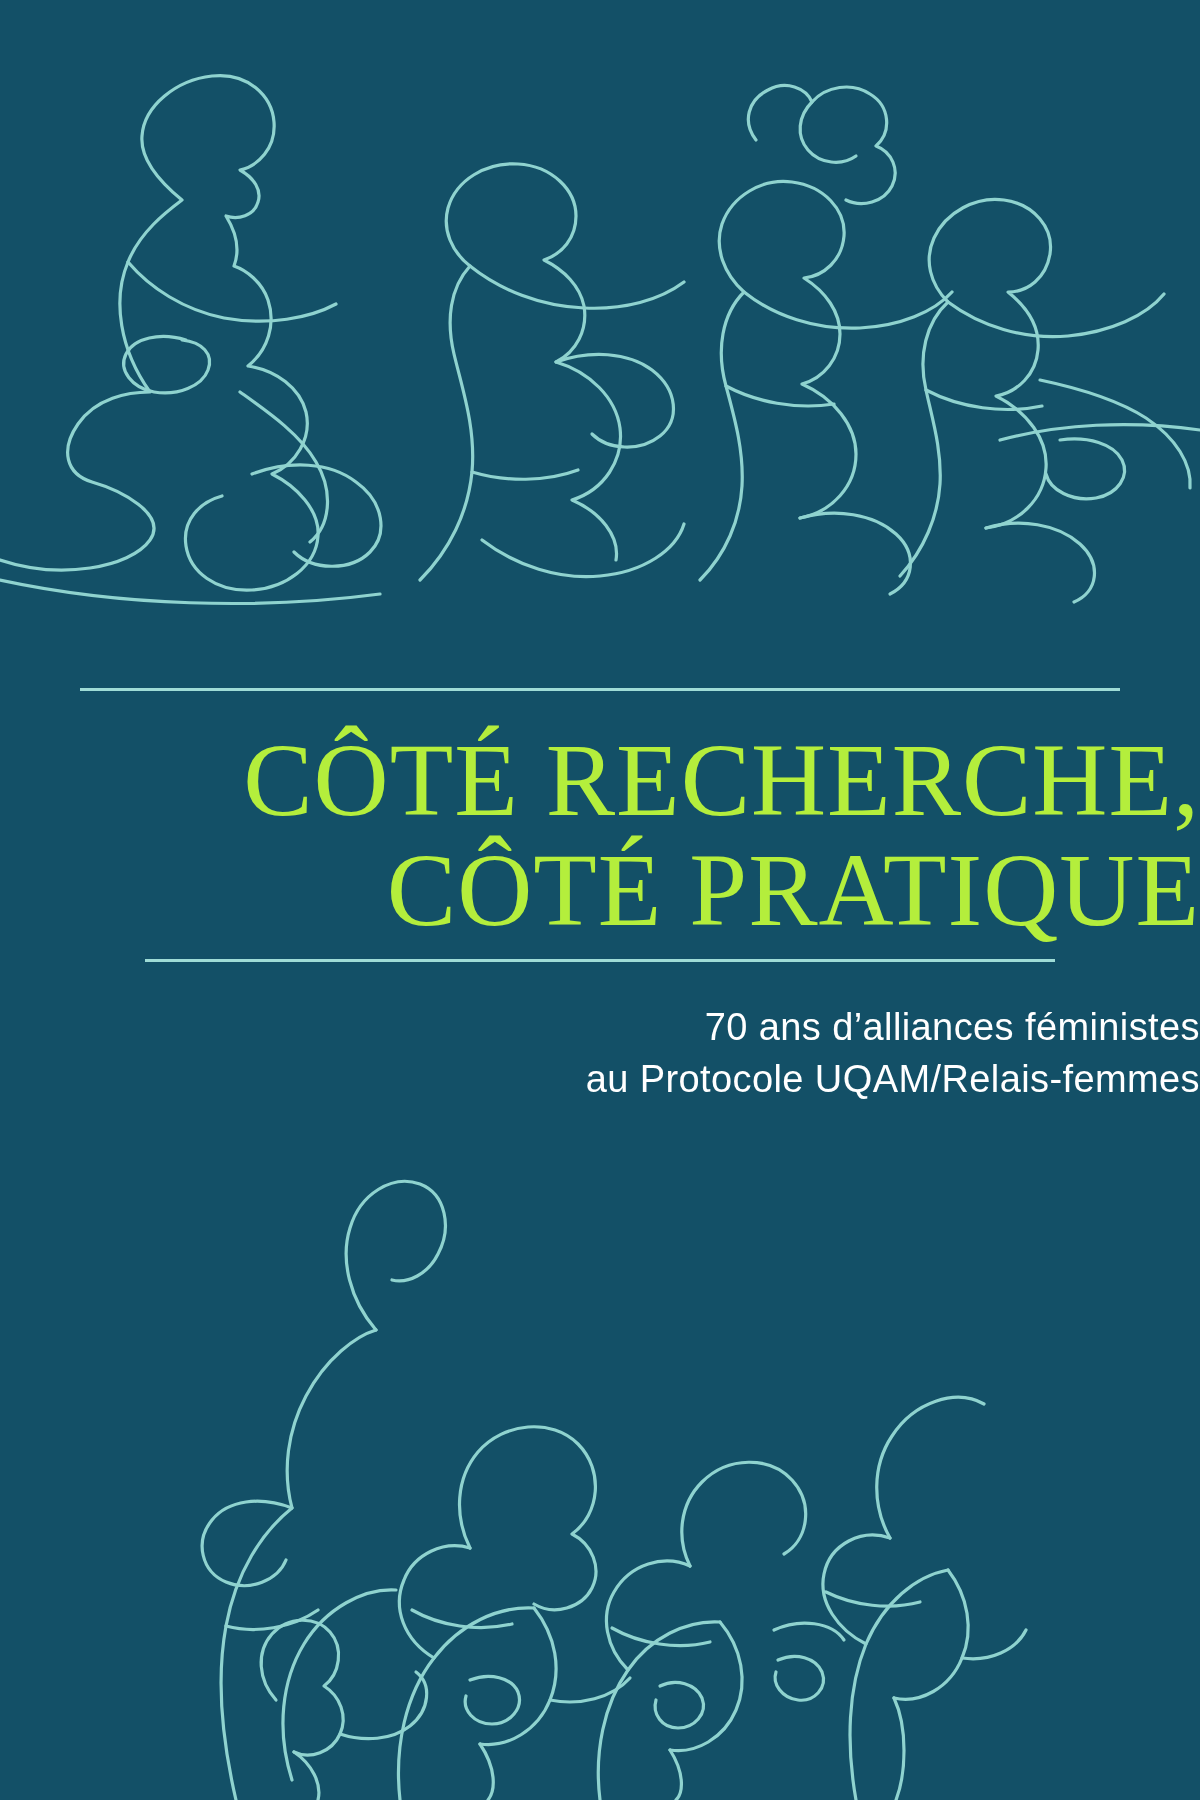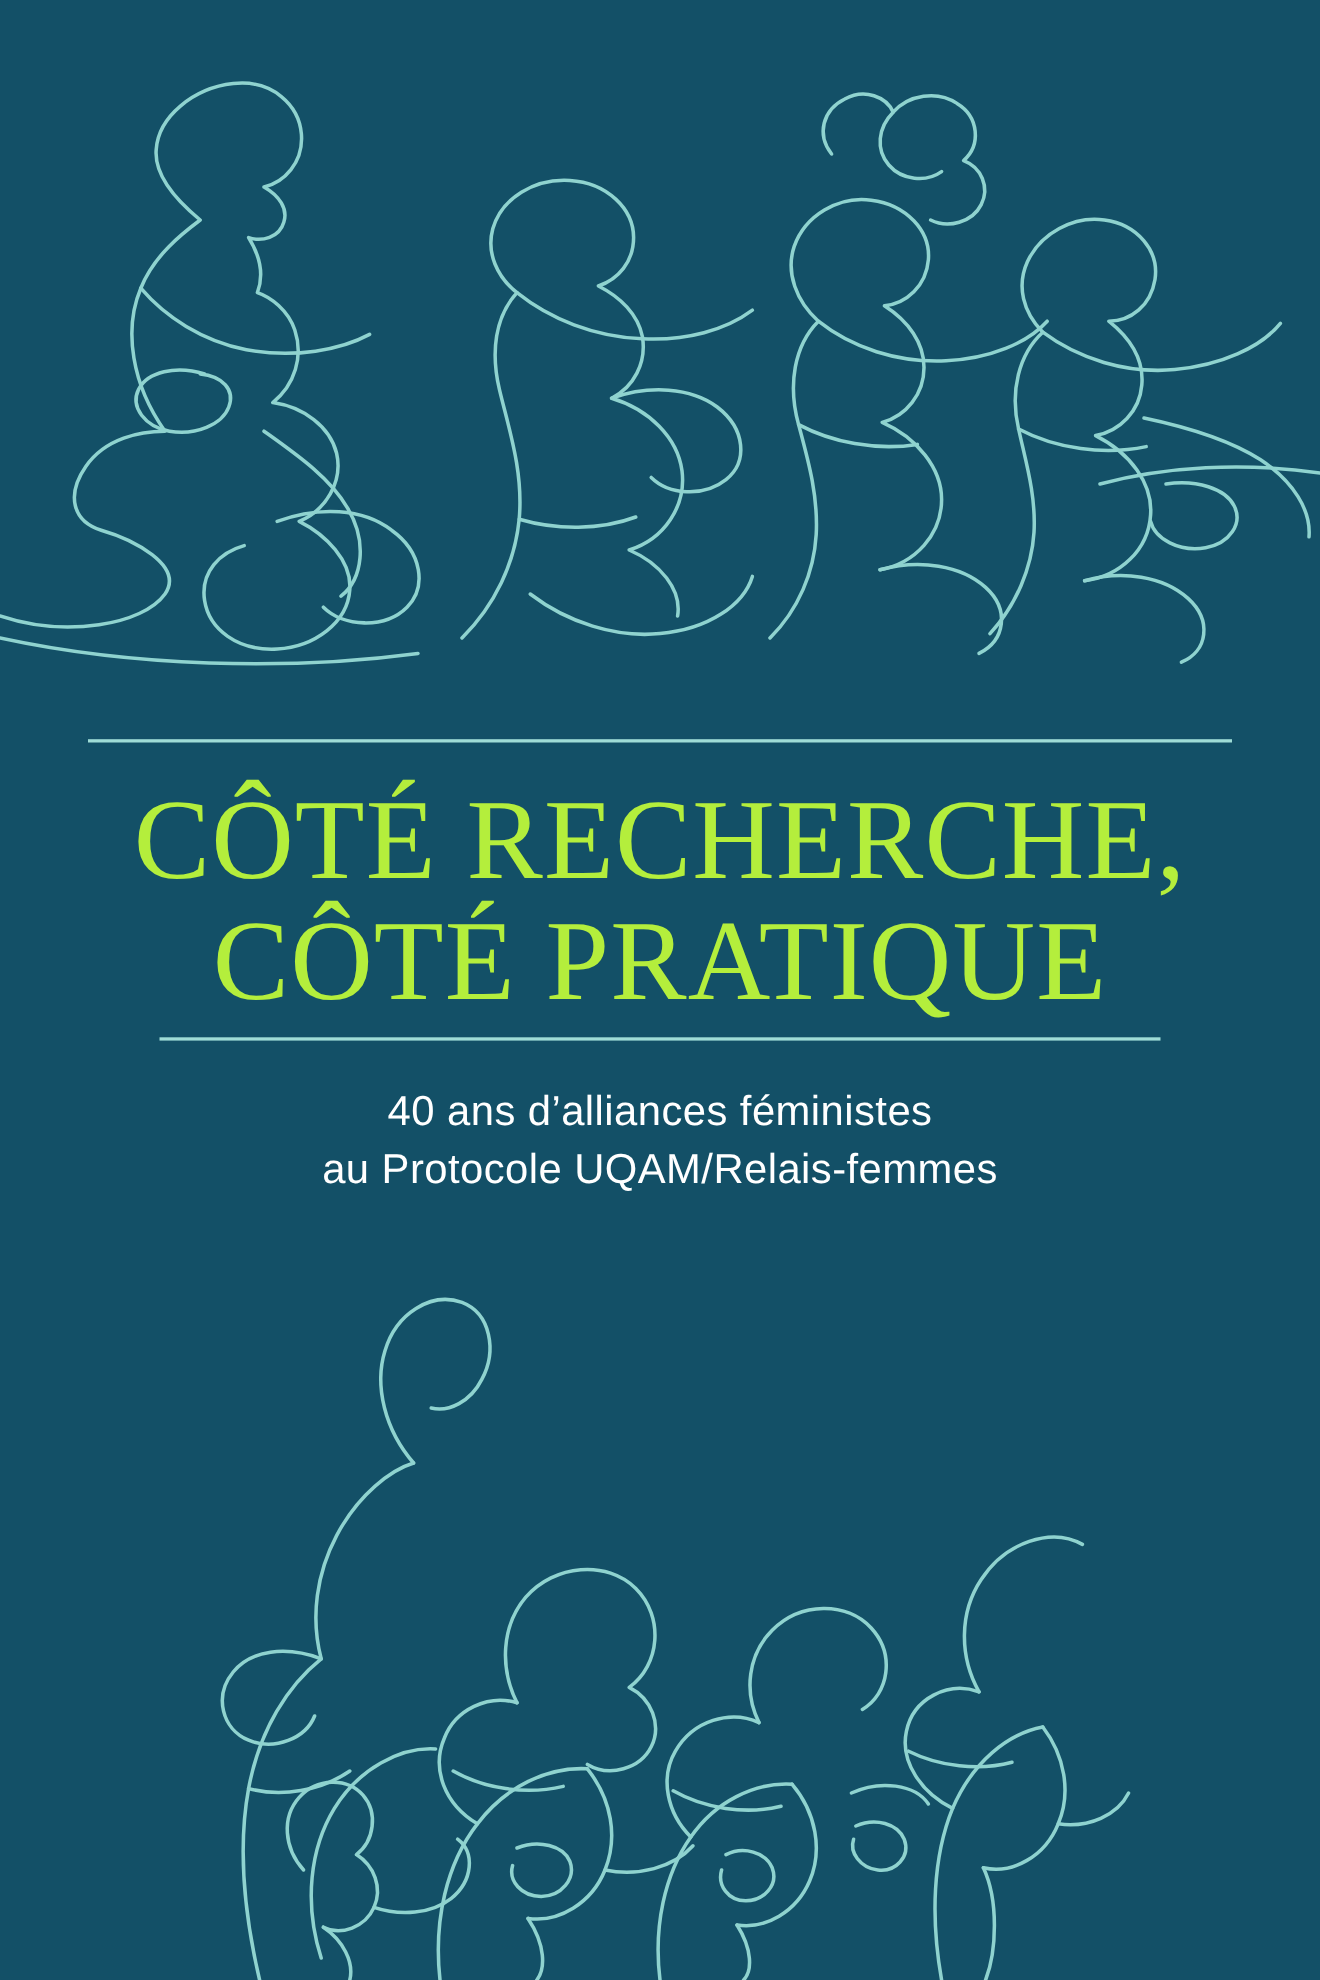--- a/index.html
+++ b/index.html
@@ -50,23 +50,23 @@
   }
   .art-bottom {
     top: 1140px;
     height: 660px;
   }
 
   
   .title-block {
     position: absolute;
     left: 0;
-    top: 672px;
-    width: 1200px;
-    text-align: center;
+    top: 688px;
+    width: 1200px;
+    text-align: right;
   }
 
   .rule {
     height: 3px;
     background: #9fdcd6;
     margin: 0 auto;
   }
   .rule-top {
     width: 1040px;
     margin-bottom: 34px;
@@ -153,21 +153,21 @@
       <path d="M0,560 C120,586 260,590 380,574"></path>
       <path d="M1000,420 C1060,404 1130,400 1200,410"></path>
     </svg>
   </div>
 
   <div class="title-block">
     <div class="rule rule-top"></div>
     <h1 class="title">Côté recherche,
 côté pratique</h1>
     <div class="rule rule-bottom"></div>
-    <p class="subtitle">40 ans d’alliances féministes
+    <p class="subtitle">70 ans d’alliances féministes
 au Protocole UQAM/Relais-femmes</p>
   </div>
 
   <div class="art art-bottom">
     <svg viewBox="0 0 1200 660" preserveAspectRatio="xMidYMid meet" aria-hidden="true">
 
       <path d="M236,660 C222,600 216,540 226,486 C236,432 262,392 292,368 C282,330 288,290 306,256
                C326,218 356,196 376,190"></path>
       <path d="M376,190 C350,160 340,120 350,88 C360,54 392,34 420,44 C446,54 452,88 438,114
                C428,134 408,144 392,140"></path>

